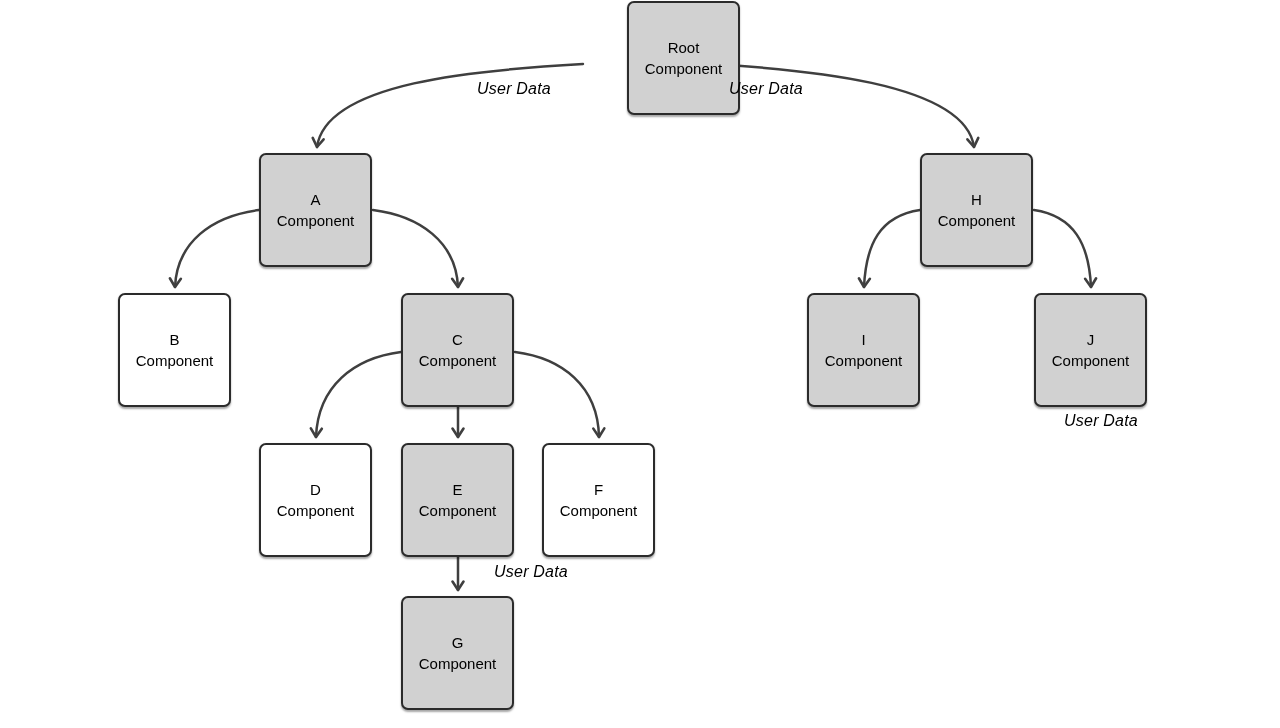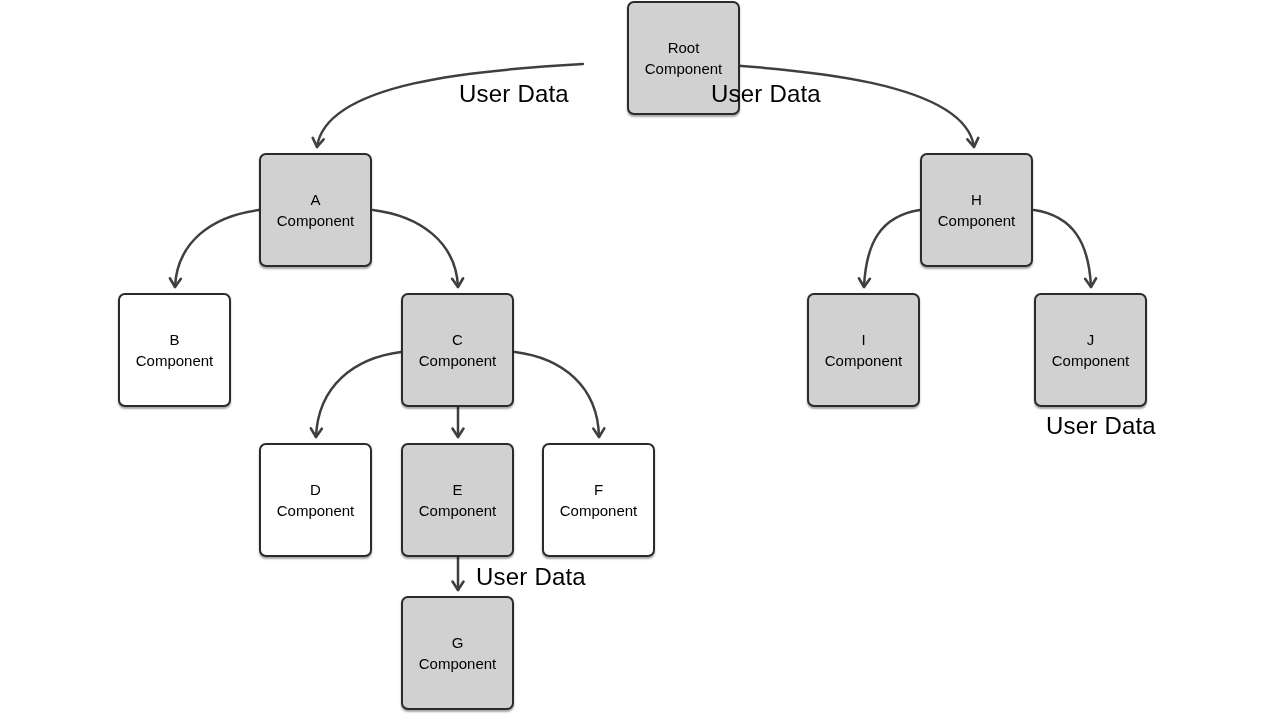--- a/index.html
+++ b/index.html
@@ -47,24 +47,25 @@
   }
   .node.plain { background: var(--node-fill-alt, #ffffff); }
   .node .line {
     font-size: 15px;
     line-height: 21.5px;
     color: var(--text, #000000);
   }
   .edge-label {
     position: absolute;
     transform: translateX(-50%);
-    font-size: 24px;
+    font-size: 16px;
     letter-spacing: 0.2px;
     color: var(--text, #000000);
     white-space: nowrap;
+    font-style: italic;
   }
 </style>
 </head>
 <body>
 
 <div id="stage">
 
   <svg id="edges" viewBox="0 0 1280 728" xmlns="http://www.w3.org/2000/svg">
     <defs>
       <marker id="arrow" markerUnits="userSpaceOnUse" markerWidth="16" markerHeight="16" viewBox="0 0 16 16" refX="11.5" refY="8" orient="auto">

